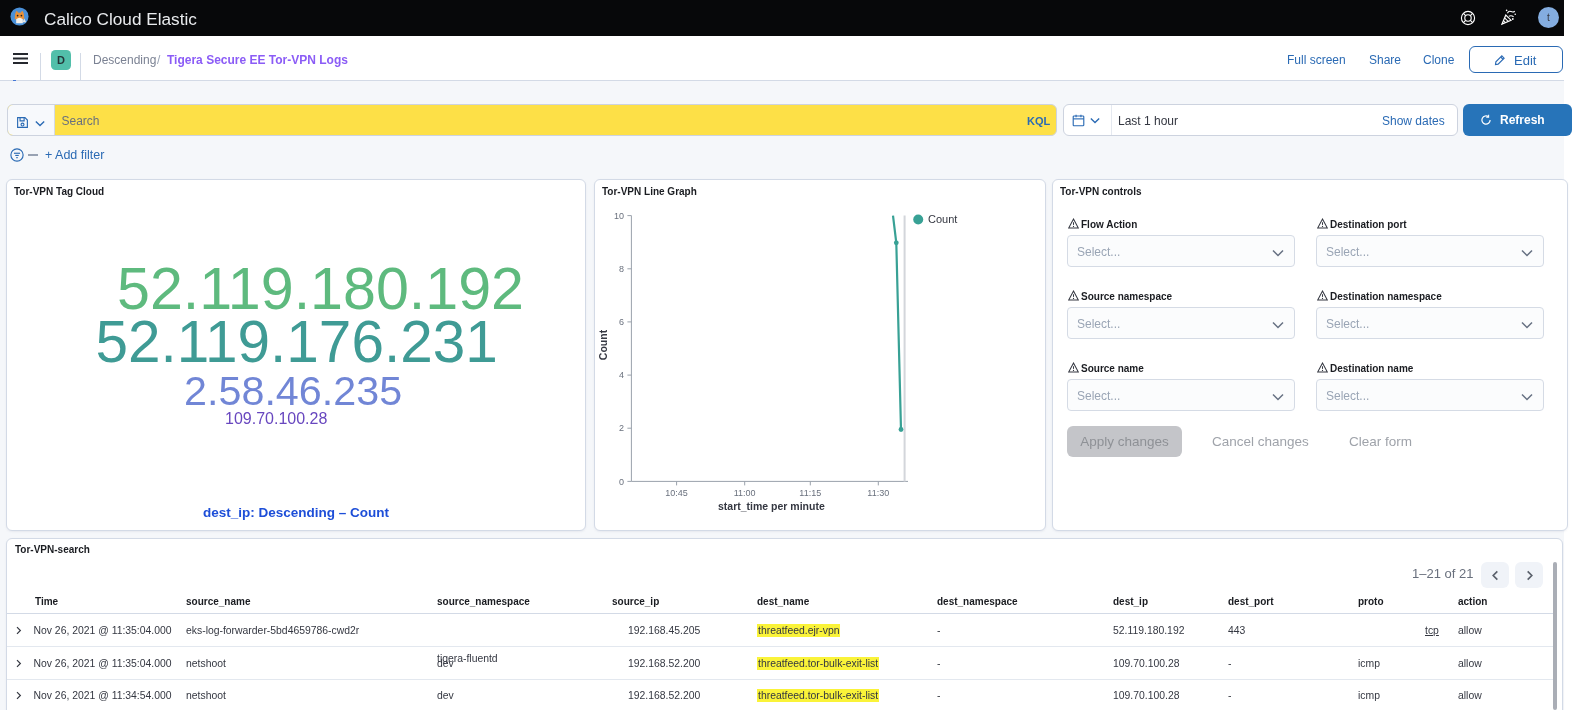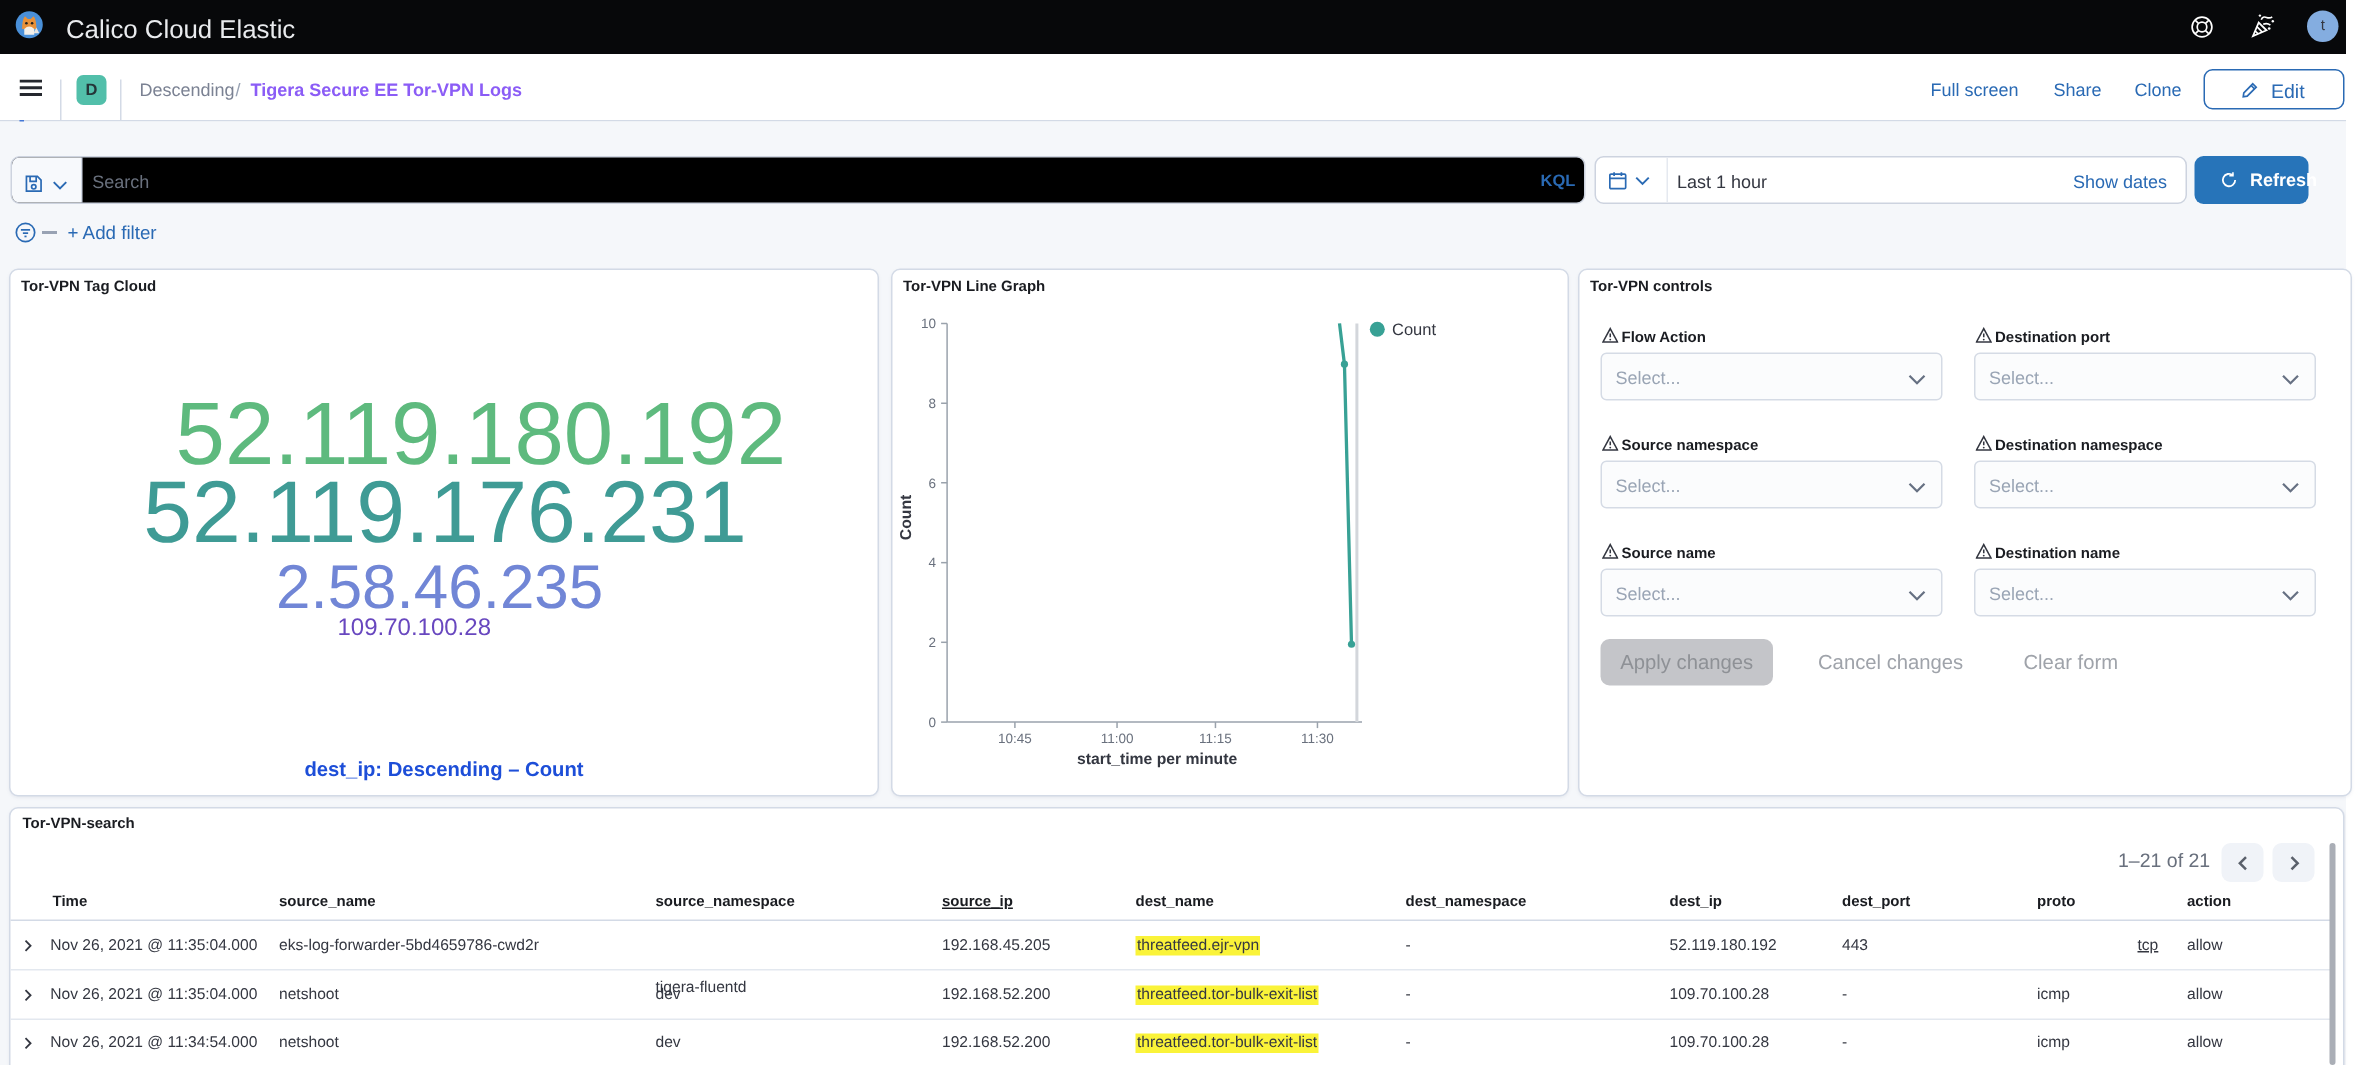--- a/index.html
+++ b/index.html
@@ -80,21 +80,21 @@
       <path d="M10.5 2.5 L13.5 5.5 L5.5 13.5 L2 14 L2.5 10.5 Z"></path>
       <line x1="9" y1="4" x2="12" y2="7"></line>
     </svg>
     <div class="abs blue" style="left:44px;top:6px;font-size:13px;">Edit</div>
   </div>
   <div class="abs" style="left:13px;top:43.5px;width:3px;height:2.5px;background:#4377d6;"></div>
 </div>
 
 <div class="abs" id="main"></div>
 
-<div class="abs" style="left:7px;top:104px;width:1050px;height:32px;background:#000000;border:1px solid #cdd3df;border-radius:6px;">
+<div class="abs" style="left:7px;top:104px;width:1050px;height:32px;background:#fde047;border:1px solid #cdd3df;border-radius:6px;">
   <div class="abs" style="left:0;top:0;width:46px;height:30px;background:#f7f9fc;border-radius:5px 0 0 5px;"></div>
   <div class="vline" style="left:46px;top:0;height:30px;background:#d3dae6;"></div>
   <svg class="abs" style="left:8px;top:11px" width="13" height="13" viewBox="0 0 16 16" fill="none" stroke="#2a6ab4" stroke-width="1.4">
     <path d="M2 2 H11 L14 5 V14 H2 Z"></path>
     <path d="M5 2 V6 H10 V2"></path>
     <circle cx="8" cy="10.5" r="1.8"></circle>
   </svg>
   <svg class="abs" style="left:26.5px;top:14.5px" width="10" height="7" viewBox="0 0 12 8" fill="none" stroke="#2a6ab4" stroke-width="1.6">
     <path d="M1 1.5 L6 6.5 L11 1.5"></path>
   </svg>
@@ -110,21 +110,21 @@
       <line x1="11" y1="1" x2="11" y2="4"></line>
   </svg>
   <svg class="abs" style="left:26px;top:12px" width="10" height="7" viewBox="0 0 12 8" fill="none" stroke="#2a6ab4" stroke-width="1.6">
     <path d="M1 1.5 L6 6.5 L11 1.5"></path>
   </svg>
   <div class="vline" style="left:47px;top:0;height:30px;background:#e5e9f0;"></div>
   <div class="abs" style="left:54px;top:9px;font-size:12px;color:#343741;">Last 1 hour</div>
   <div class="abs blue" style="left:318px;top:9px;font-size:12px;">Show dates</div>
 </div>
 
-<div class="abs" style="left:1463px;top:104px;width:76px;height:32px;background:#2774b9;border-radius:6px;">
+<div class="abs" style="left:1463px;top:104px;width:109px;height:32px;background:#2774b9;border-radius:6px;">
   <svg class="abs" style="left:17px;top:10px" width="12" height="12" viewBox="0 0 16 16" fill="none" stroke="#fff" stroke-width="1.6">
     <path d="M13.5 8 A5.5 5.5 0 1 1 11.5 3.8"></path>
     <path d="M11.5 1 V4.2 H8.3" stroke-width="1.4"></path>
   </svg>
   <div class="abs" style="left:37px;top:9px;font-size:12px;font-weight:bold;color:#fff;">Refresh</div>
 </div>
 
 <svg class="abs" style="left:10px;top:148px" width="14" height="14" viewBox="0 0 16 16" fill="none" stroke="#2a6ab4" stroke-width="1.3">
   <circle cx="8" cy="8" r="7"></circle>
   <line x1="4.5" y1="6" x2="11.5" y2="6"></line>
@@ -284,21 +284,21 @@
   </div>
   <div class="pgbtn" style="left:1515px;top:562px;">
     <svg width="11" height="11" viewBox="0 0 12 12" fill="none" stroke="#5a606b" stroke-width="1.8">
         <path d="M4 1.5 L8.5 6 L4 10.5"></path>
       </svg>
   </div>
 
   <div class="th" style="left:35px;">Time</div>
   <div class="th" style="left:186px;">source_name</div>
   <div class="th" style="left:437px;">source_namespace</div>
-  <div class="th" style="left:628px;text-decoration:underline;">source_ip</div>
+  <div class="th" style="left:612px;">source_ip</div>
   <div class="th" style="left:757px;">dest_name</div>
   <div class="th" style="left:937px;">dest_namespace</div>
   <div class="th" style="left:1113px;">dest_ip</div>
   <div class="th" style="left:1228px;">dest_port</div>
   <div class="th" style="left:1358px;">proto</div>
   <div class="th" style="left:1458px;">action</div>
   <div class="abs" style="left:7px;top:613px;width:1548px;height:1px;background:#d3dae6;"></div>
 
   <div class="trow" style="top:625px;">
     <svg class="abs" style="left:14px;top:1px" width="9" height="9" viewBox="0 0 12 12" fill="none" stroke="#343741" stroke-width="1.6">

